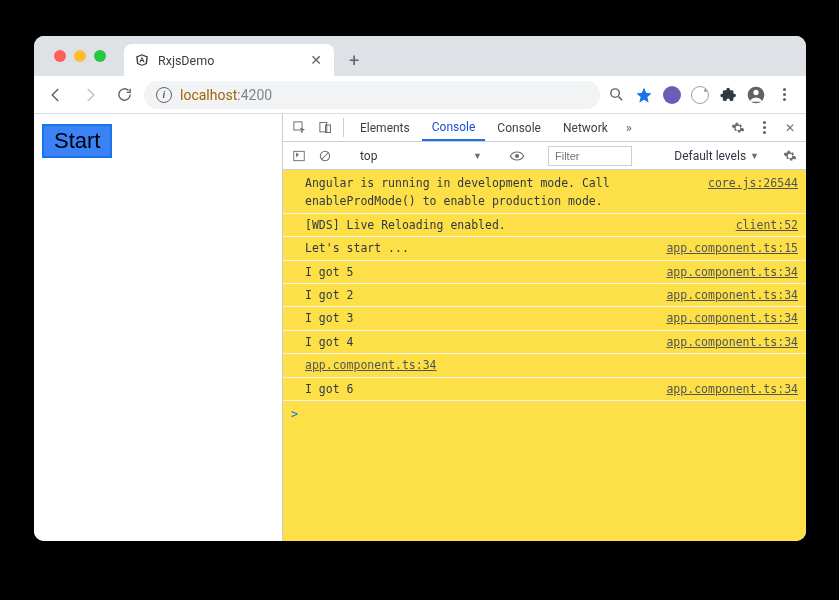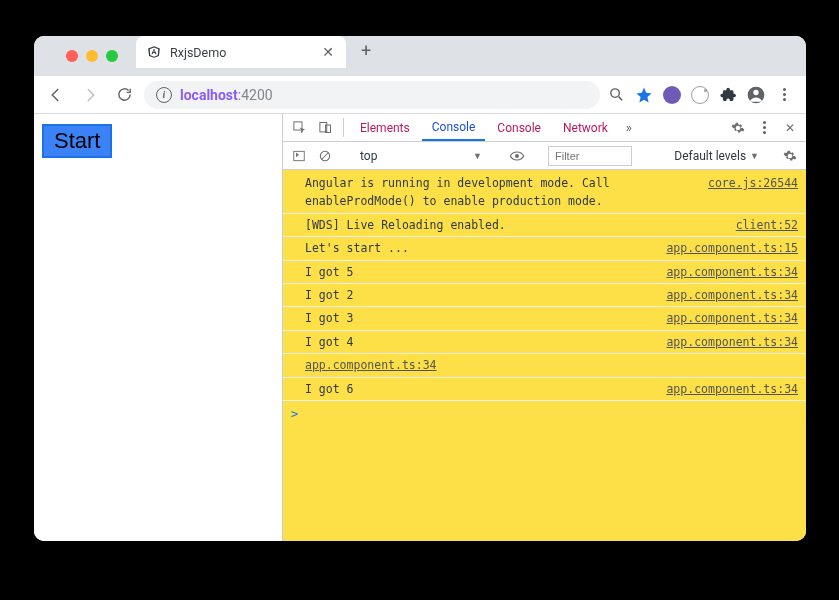--- a/index.html
+++ b/index.html
@@ -5,22 +5,22 @@
   * { box-sizing: border-box; margin: 0; padding: 0; }
   html, body { width: 839px; height: 600px; background: #000; font-family: -apple-system, BlinkMacSystemFont, "Segoe UI", Roboto, sans-serif; }
   .window {
     position: absolute; left: 34px; top: 36px; width: 772px; height: 505px;
     background: #fff; border-radius: 10px; overflow: hidden;
     box-shadow: 0 20px 60px rgba(0,0,0,.5);
     display: flex; flex-direction: column;
   }
   
   .tabbar {
-    height: 40px; background: #dee1e6; display: flex; 
-    padding-left: 26px; position: relative;
+    height: 40px; background: #dee1e6; display: flex; align-items: flex-end;
+    padding-left: 14px; position: relative;
   }
   .traffic { display: flex; gap: 8px; align-items: center; height: 40px; padding-left: 6px; padding-right: 18px; }
   .dot { width: 12px; height: 12px; border-radius: 50%; }
   .dot.red { background:#ff5f57; } .dot.yellow{background:#febc2e;} .dot.green{background:#28c840;}
   .tab {
     height: 32px; background: #fff; border-radius: 8px 8px 0 0;
     display: flex; align-items: center; padding: 0 10px; gap: 8px;
     min-width: 210px; font-size: 12.5px; color:#3c4043;
   }
   .tab .favicon { width:16px; height:16px; display:flex;align-items:center;justify-content:center; }
@@ -32,21 +32,21 @@
     height: 38px; background:#fff; border-bottom:1px solid #dadce0;
     display:flex; align-items:center; gap:6px; padding:0 8px;
   }
   .tbtn { width:28px;height:28px;display:flex;align-items:center;justify-content:center;color:#5f6368;border-radius:50%; }
   .tbtn.disabled{color:#bdc1c6;}
   .omnibox {
     flex:1; height:28px; background:#f1f3f4; border-radius:14px;
     display:flex; align-items:center; padding:0 12px; gap:8px; font-size:14px; color:#202124;
   }
   .omnibox .info-ic{width:16px;height:16px;border:1.5px solid #5f6368;border-radius:50%;display:flex;align-items:center;justify-content:center;font-size:10px;color:#5f6368;font-family:Georgia,serif;font-style:italic;font-weight:bold;}
-  .omnibox .host { color:#8b5cf6;font-weight:bold; }
+  .omnibox .host { color:#a16207; }
   .omnibox .port { color:#80868b; }
   .righticons{display:flex;align-items:center;gap:8px;padding-right:4px;}
   .righticons .ic{width:20px;height:20px;display:flex;align-items:center;justify-content:center;color:#5f6368;}
   .star{color:#1a73e8;}
   .purple-circ{width:18px;height:18px;border-radius:50%;background:#6e5bb8;}
   .ring-circ{width:18px;height:18px;border-radius:50%;border:1.5px solid #9aa0a6;position:relative;}
   .ring-circ::after{content:"";position:absolute;width:3px;height:3px;background:#9aa0a6;border-radius:50%;right:1px;top:2px;}
   .puzzle{font-size:16px;}
   .kebab{display:flex;flex-direction:column;gap:2px;}
   .kebab span{width:3px;height:3px;background:#5f6368;border-radius:50%;}
@@ -55,21 +55,21 @@
   .page{flex:0 0 248px;background:#fff;padding:10px 8px;}
   .start-btn{
     border:2px solid #1a73e8; background:#3b82f6; font-size:22px;
     padding:2px 10px; font-family:Arial,sans-serif; cursor:pointer;
   }
   .devtools{flex:1;display:flex;flex-direction:column;border-left:1px solid #cacdd1;font-size:12px;color:#303942;}
   
   .dt-tabs{height:28px;border-bottom:1px solid #cacdd1;display:flex;align-items:stretch;padding:0 4px;gap:2px;}
   .dt-ic{width:24px;display:flex;align-items:center;justify-content:center;color:#6e6e6e;}
   .dt-sep{width:1px;background:#cacdd1;margin:4px 4px;}
-  .dt-tab{padding:0 10px;display:flex;align-items:center;color:#be185d;cursor:pointer;font-size:12px;}
+  .dt-tab{padding:0 10px;display:flex;align-items:center;color:#404040;cursor:pointer;font-size:12px;}
   .dt-tab.active{color:#1d4ed8;border-bottom:2px solid #1a73e8;}
   .dt-tabs .spacer{flex:1;}
   .dt-chevron{font-size:13px;color:#5f6368;padding:0 6px;display:flex;align-items:center;}
   
   .dt-bar{height:28px;border-bottom:1px solid #cacdd1;display:flex;align-items:center;gap:6px;padding:0 6px;}
   .dt-smic{width:20px;height:20px;display:flex;align-items:center;justify-content:center;color:#6e6e6e;}
   .ctx-select{display:flex;align-items:center;gap:0;font-size:12px;color:#303942;padding:0 4px;min-width:130px;justify-content:space-between;}
   .ctx-select .tri{color:#6e6e6e;font-size:9px;}
   .filter-input{border:1px solid #cacdd1;height:20px;width:84px;padding:0 6px;font-size:11px;color:#9aa0a6;background:#fff;}
   .levels{font-size:12px;color:#303942;display:flex;align-items:center;gap:4px;}

